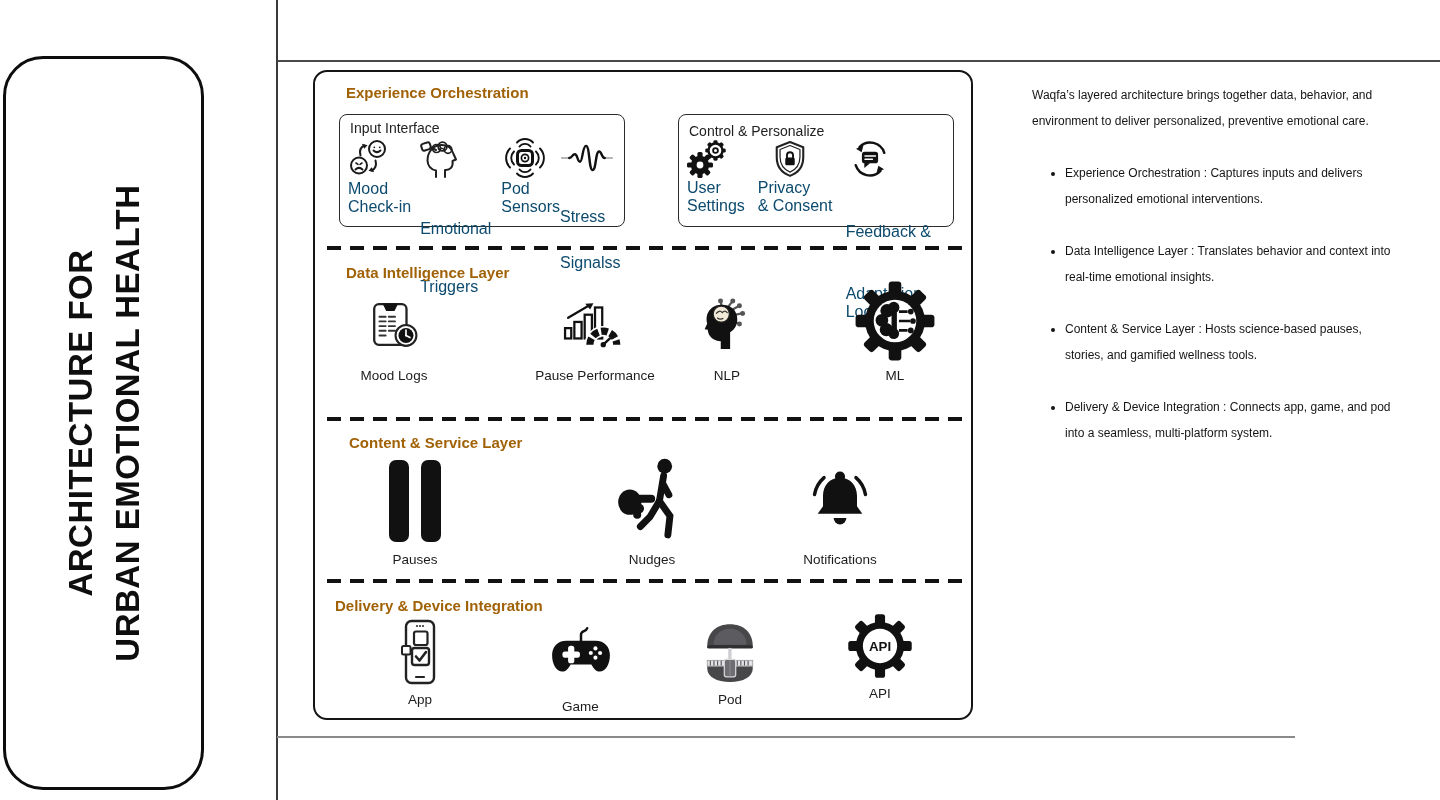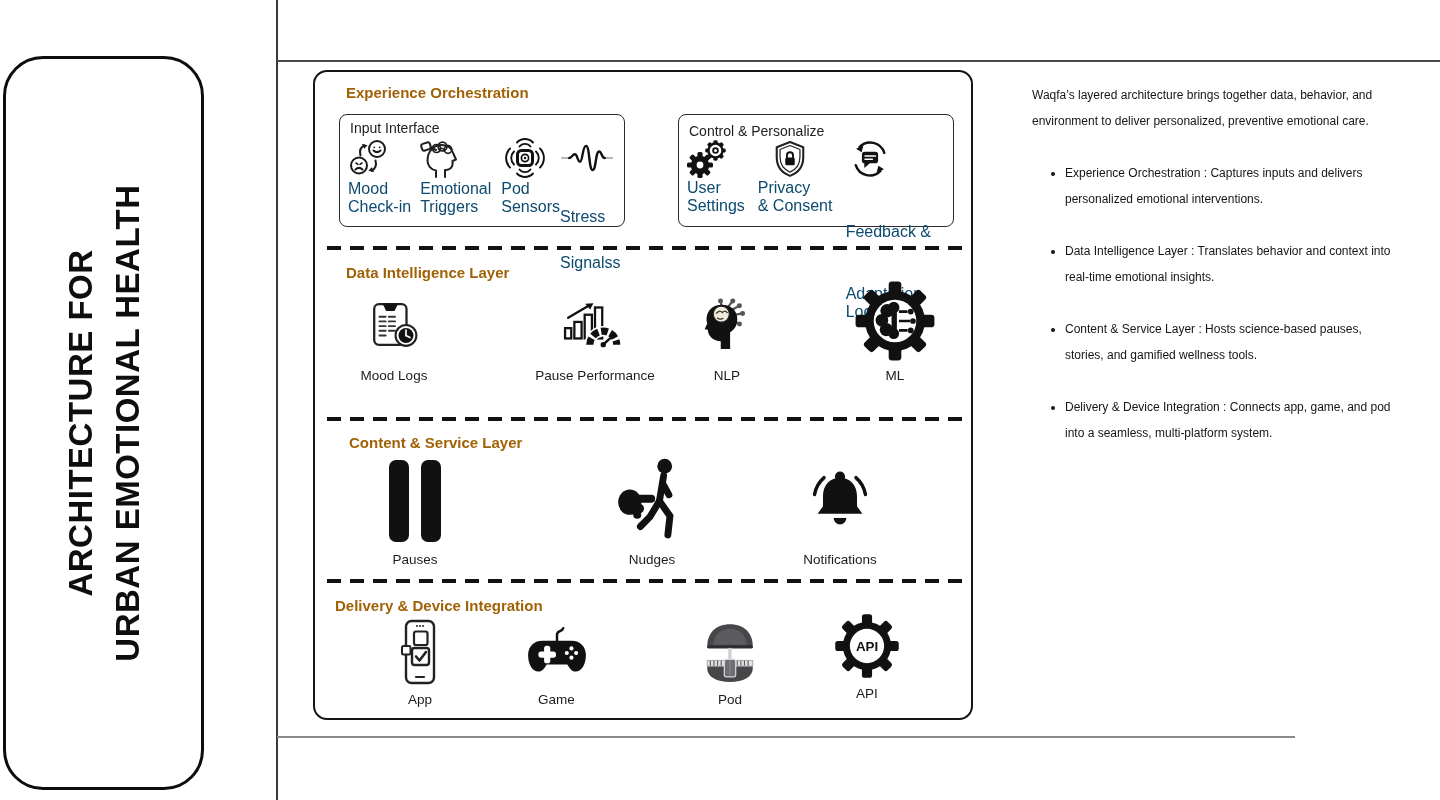--- a/index.html
+++ b/index.html
@@ -78,21 +78,21 @@
             <circle cx="31.7" cy="9.3" r="0.9" fill="#1a1a1a" stroke="none"></circle>
             <path d="M12.5,17.5 Q10.5,10 16.5,7.5"></path>
             <polygon points="19.5,7.2 13.8,5.7 16.3,10.8" fill="#1a1a1a" stroke="none"></polygon>
             <path d="M27.5,22.5 Q29.5,30 23.5,32.5"></path>
             <polygon points="20.5,32.8 26.2,34.3 23.7,29.2" fill="#1a1a1a" stroke="none"></polygon>
           </svg>
         </div>
         <div class="sub-label">Mood</div>
         <div class="sub-label">Check-in</div>
       </div>
-      <div class="sub-item" style="width:90px;">
+      <div class="sub-item" style="width:90px;gap:40px;">
         <div class="sub-icon">
           <svg width="42" height="42" viewBox="0 0 42 42" fill="none" stroke="#1f1f1f" stroke-width="2" stroke-linejoin="round" stroke-linecap="round">
             <path d="M16,40 v-6.5 C11,33 7.5,28.5 7.5,23.5 C7.5,14.5 13.5,8 21.5,8 c6,0 10.5,3.5 12,9 l2.5,5.5 -3.5,1.5 c1,6 -2.5,9.5 -7.5,9 V40"></path>
             <circle cx="16.5" cy="11.5" r="4" stroke-width="1.7"></circle>
             <circle cx="22.5" cy="9.5" r="4.4" stroke-width="1.7"></circle>
             <circle cx="28" cy="12.5" r="3.8" stroke-width="1.7"></circle>
             <path d="M19,12.5 q2.5,-2.5 5,0" stroke-width="1.4"></path>
             <rect x="1.5" y="6" width="9" height="7" rx="2.2" transform="rotate(-18 6 9.5)" stroke-width="2"></rect>
             <path d="M10.5,10.5 L16,13" stroke-width="2"></path>
           </svg>
@@ -347,21 +347,21 @@
         <path d="M19,58 H27" stroke="#222" stroke-width="2.2" stroke-linecap="round"></path>
         <rect x="17" y="12.5" width="13.5" height="13.5" rx="2" fill="#fff" stroke="#222" stroke-width="2.2"></rect>
         <rect x="5" y="27" width="8.5" height="8.5" rx="1.5" fill="#fff" stroke="#222" stroke-width="2"></rect>
         <rect x="15" y="29" width="17" height="17" rx="2.5" fill="#fff" stroke="#222" stroke-width="2.4"></rect>
         <path d="M19,37.5 l3.5,4 6.5,-8.5" fill="none" stroke="#222" stroke-width="2.6" stroke-linecap="round" stroke-linejoin="round"></path>
       </svg>
     </div>
     <div class="diag-label">App</div>
   </div>
 
-  <div class="diag-item" style="left:184px; top:544px; width:115px;">
+  <div class="diag-item" style="left:208px; top:544px; width:115px;gap:7px;">
     <div class="diag-icon" style="height:72px;">
       <svg width="64" height="52" viewBox="0 0 62 50">
         <path d="M31,15 V8 C31,4 36,5.5 37,2" fill="none" stroke="#111" stroke-width="2.4" stroke-linecap="round"></path>
         <path d="M17,14 H45 C54,14 59,20 59,28 C59,37 55,44 49,44 C45,44 43,40 41,37 H21 C19,40 17,44 13,44 C7,44 3,37 3,28 C3,20 8,14 17,14 Z" fill="#111"></path>
         <rect x="13" y="24.5" width="17" height="6" rx="2.5" fill="#fff"></rect>
         <rect x="18.5" y="19" width="6" height="17" rx="2.5" fill="#fff"></rect>
         <circle cx="45" cy="21.5" r="2" fill="#fff"></circle>
         <circle cx="49.5" cy="26" r="2" fill="#fff"></circle>
         <circle cx="45" cy="30.5" r="2" fill="#fff"></circle>
         <circle cx="40.5" cy="26" r="2" fill="#fff"></circle>
@@ -380,21 +380,21 @@
         <rect x="7" y="42" width="44" height="5.5" fill="#e4e4e6" stroke="#9a9a9e" stroke-width="0.8"></rect>
         <path d="M10,42.5 V47 M13.5,42.5 V47 M17,42.5 V47 M20.5,42.5 V47 M36,42.5 V47 M39.5,42.5 V47 M43,42.5 V47 M46.5,42.5 V47" stroke="#55555a" stroke-width="1.1"></path>
         <path d="M7,48 H51 V50 C51,58 42,63 29,63 C16,63 7,58 7,50 Z" fill="#474749"></path>
         <rect x="23.5" y="41" width="11" height="17" rx="2" fill="#6e6e73" stroke="#d8d8da" stroke-width="1.2"></rect>
         <path d="M29,42 V57" stroke="#8a8a8f" stroke-width="1"></path>
       </svg>
     </div>
     <div class="diag-label">Pod</div>
   </div>
 
-  <div class="diag-item" style="left:492px; top:538px; width:120px;">
+  <div class="diag-item" style="left:505px; top:538px; width:120px;">
     <div class="diag-icon" style="height:72px;">
       <svg width="66" height="66" viewBox="0 0 52 52">
         <g transform="translate(26,26)">
           <g fill="#111">
             <rect x="-4" y="-25" width="8" height="50" rx="2"></rect>
             <rect x="-4" y="-25" width="8" height="50" rx="2" transform="rotate(45)"></rect>
             <rect x="-4" y="-25" width="8" height="50" rx="2" transform="rotate(90)"></rect>
             <rect x="-4" y="-25" width="8" height="50" rx="2" transform="rotate(135)"></rect>
           </g>
           <circle r="19" fill="#111"></circle>

